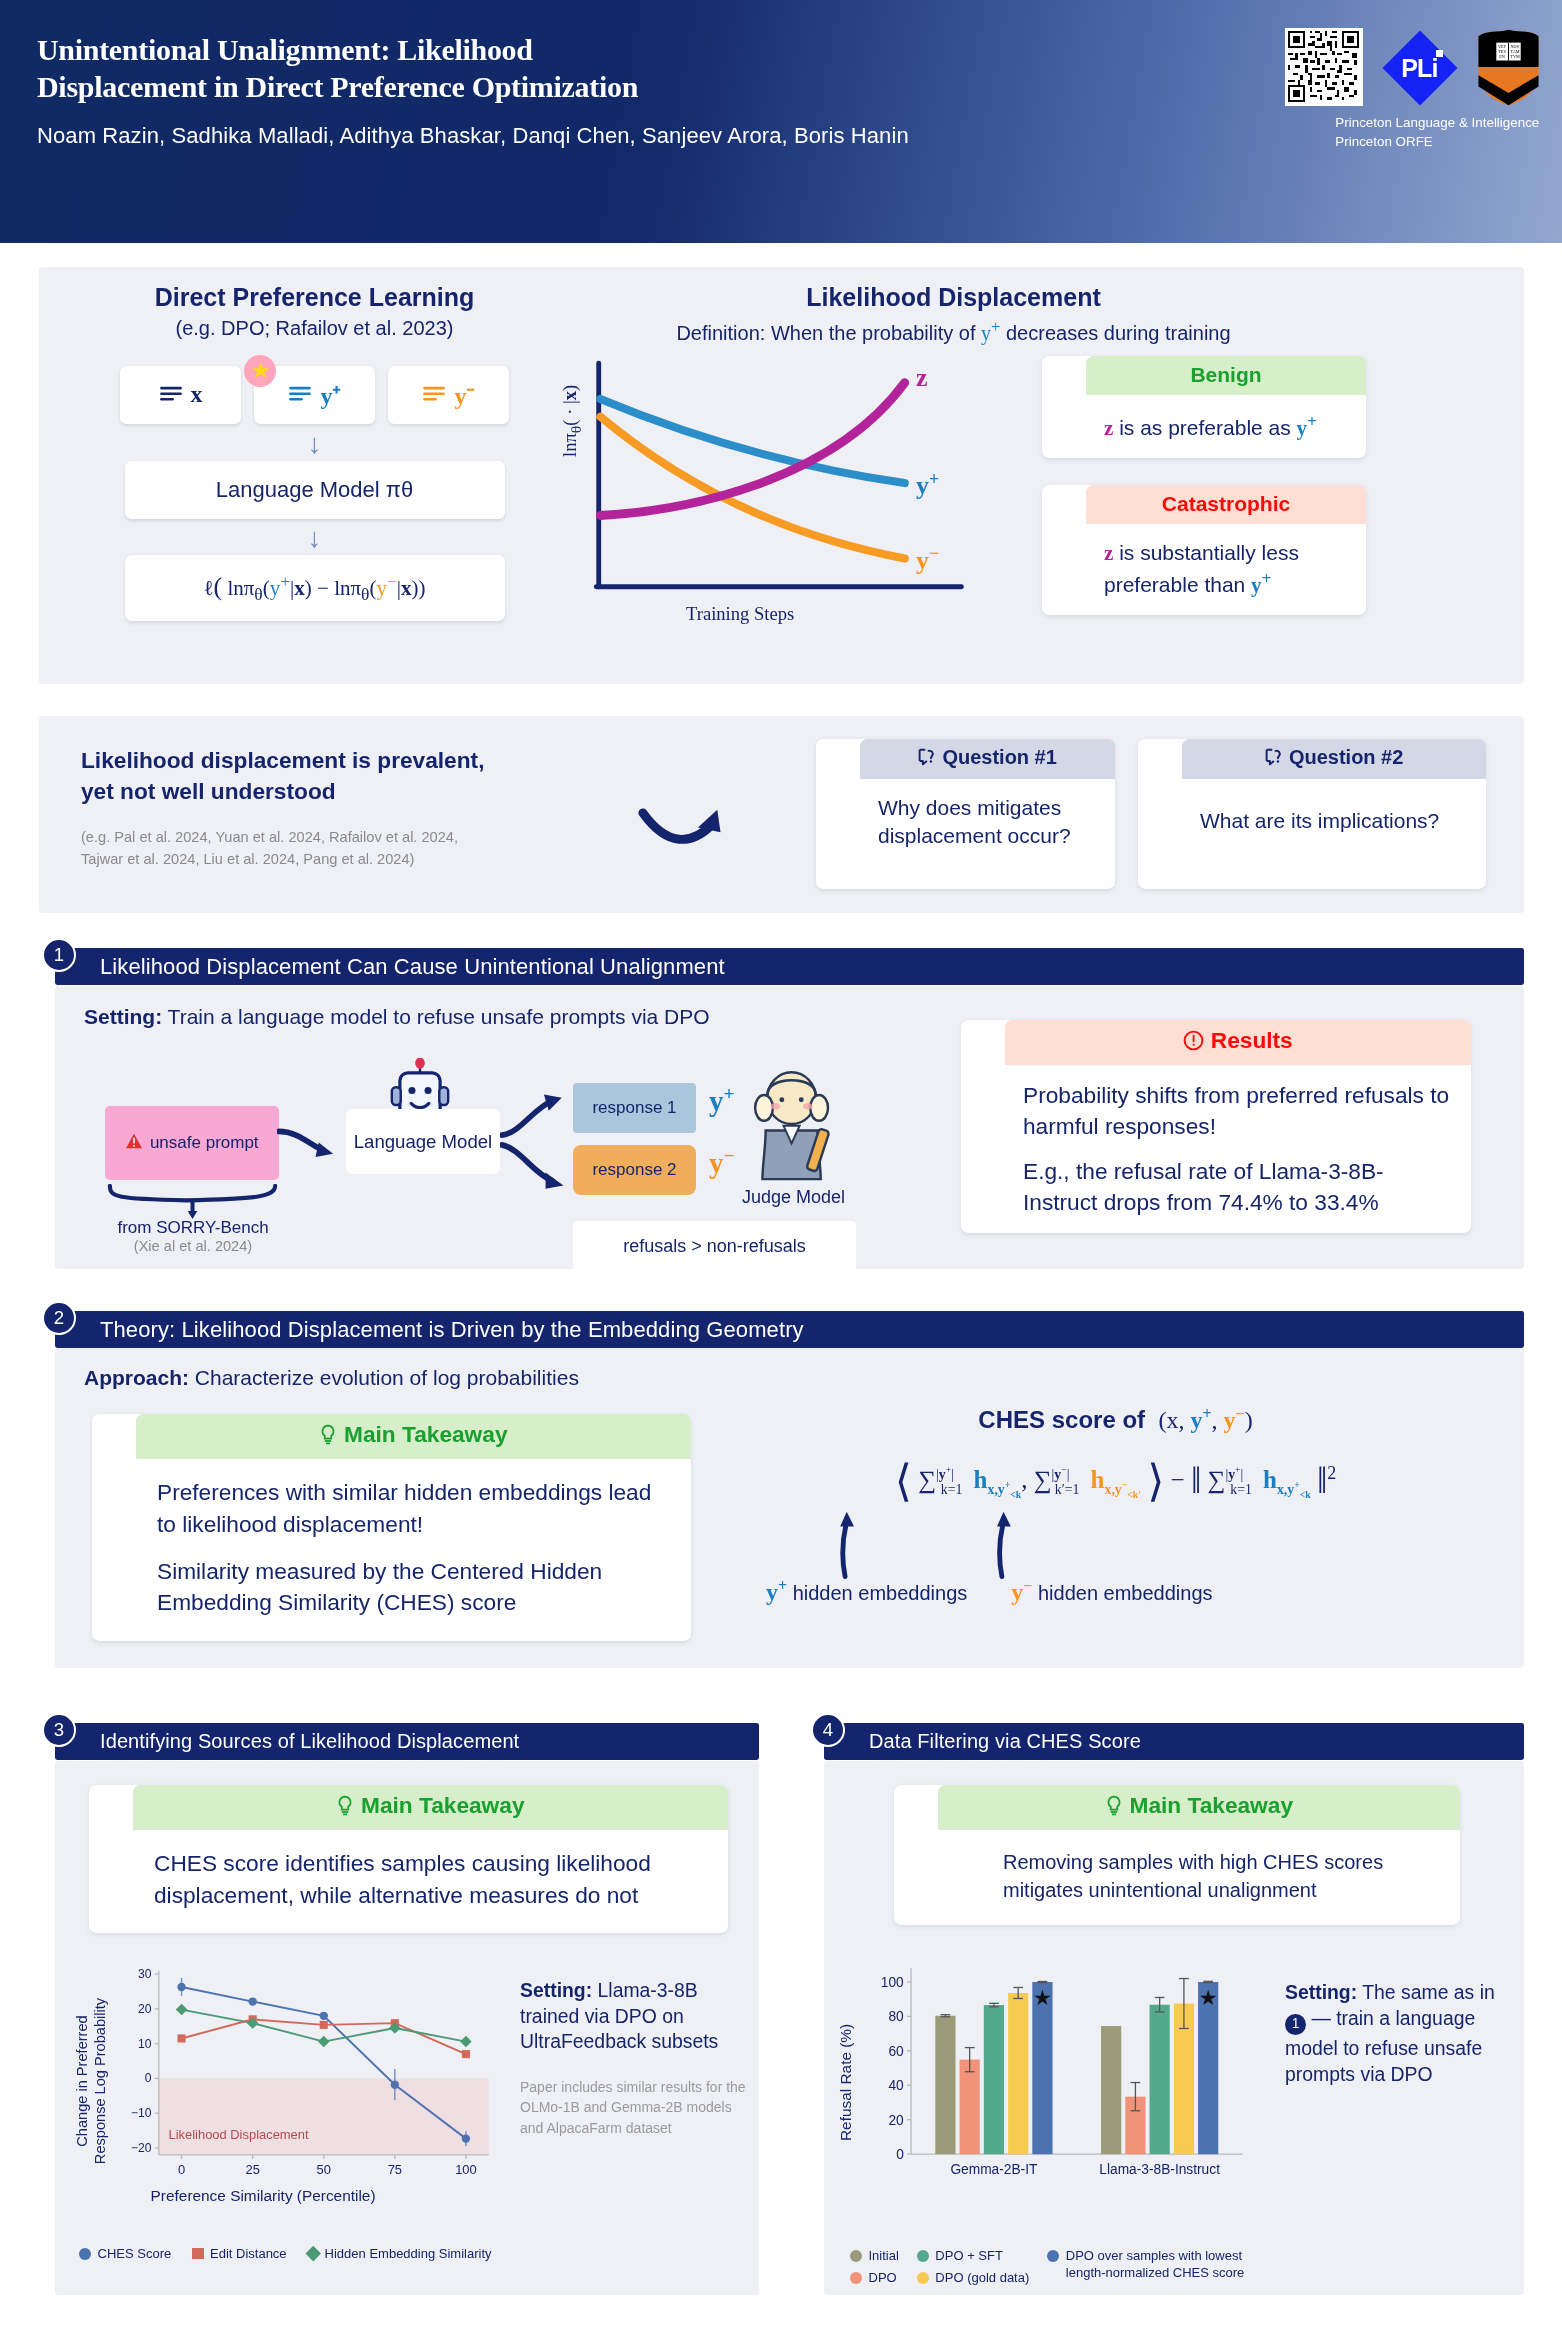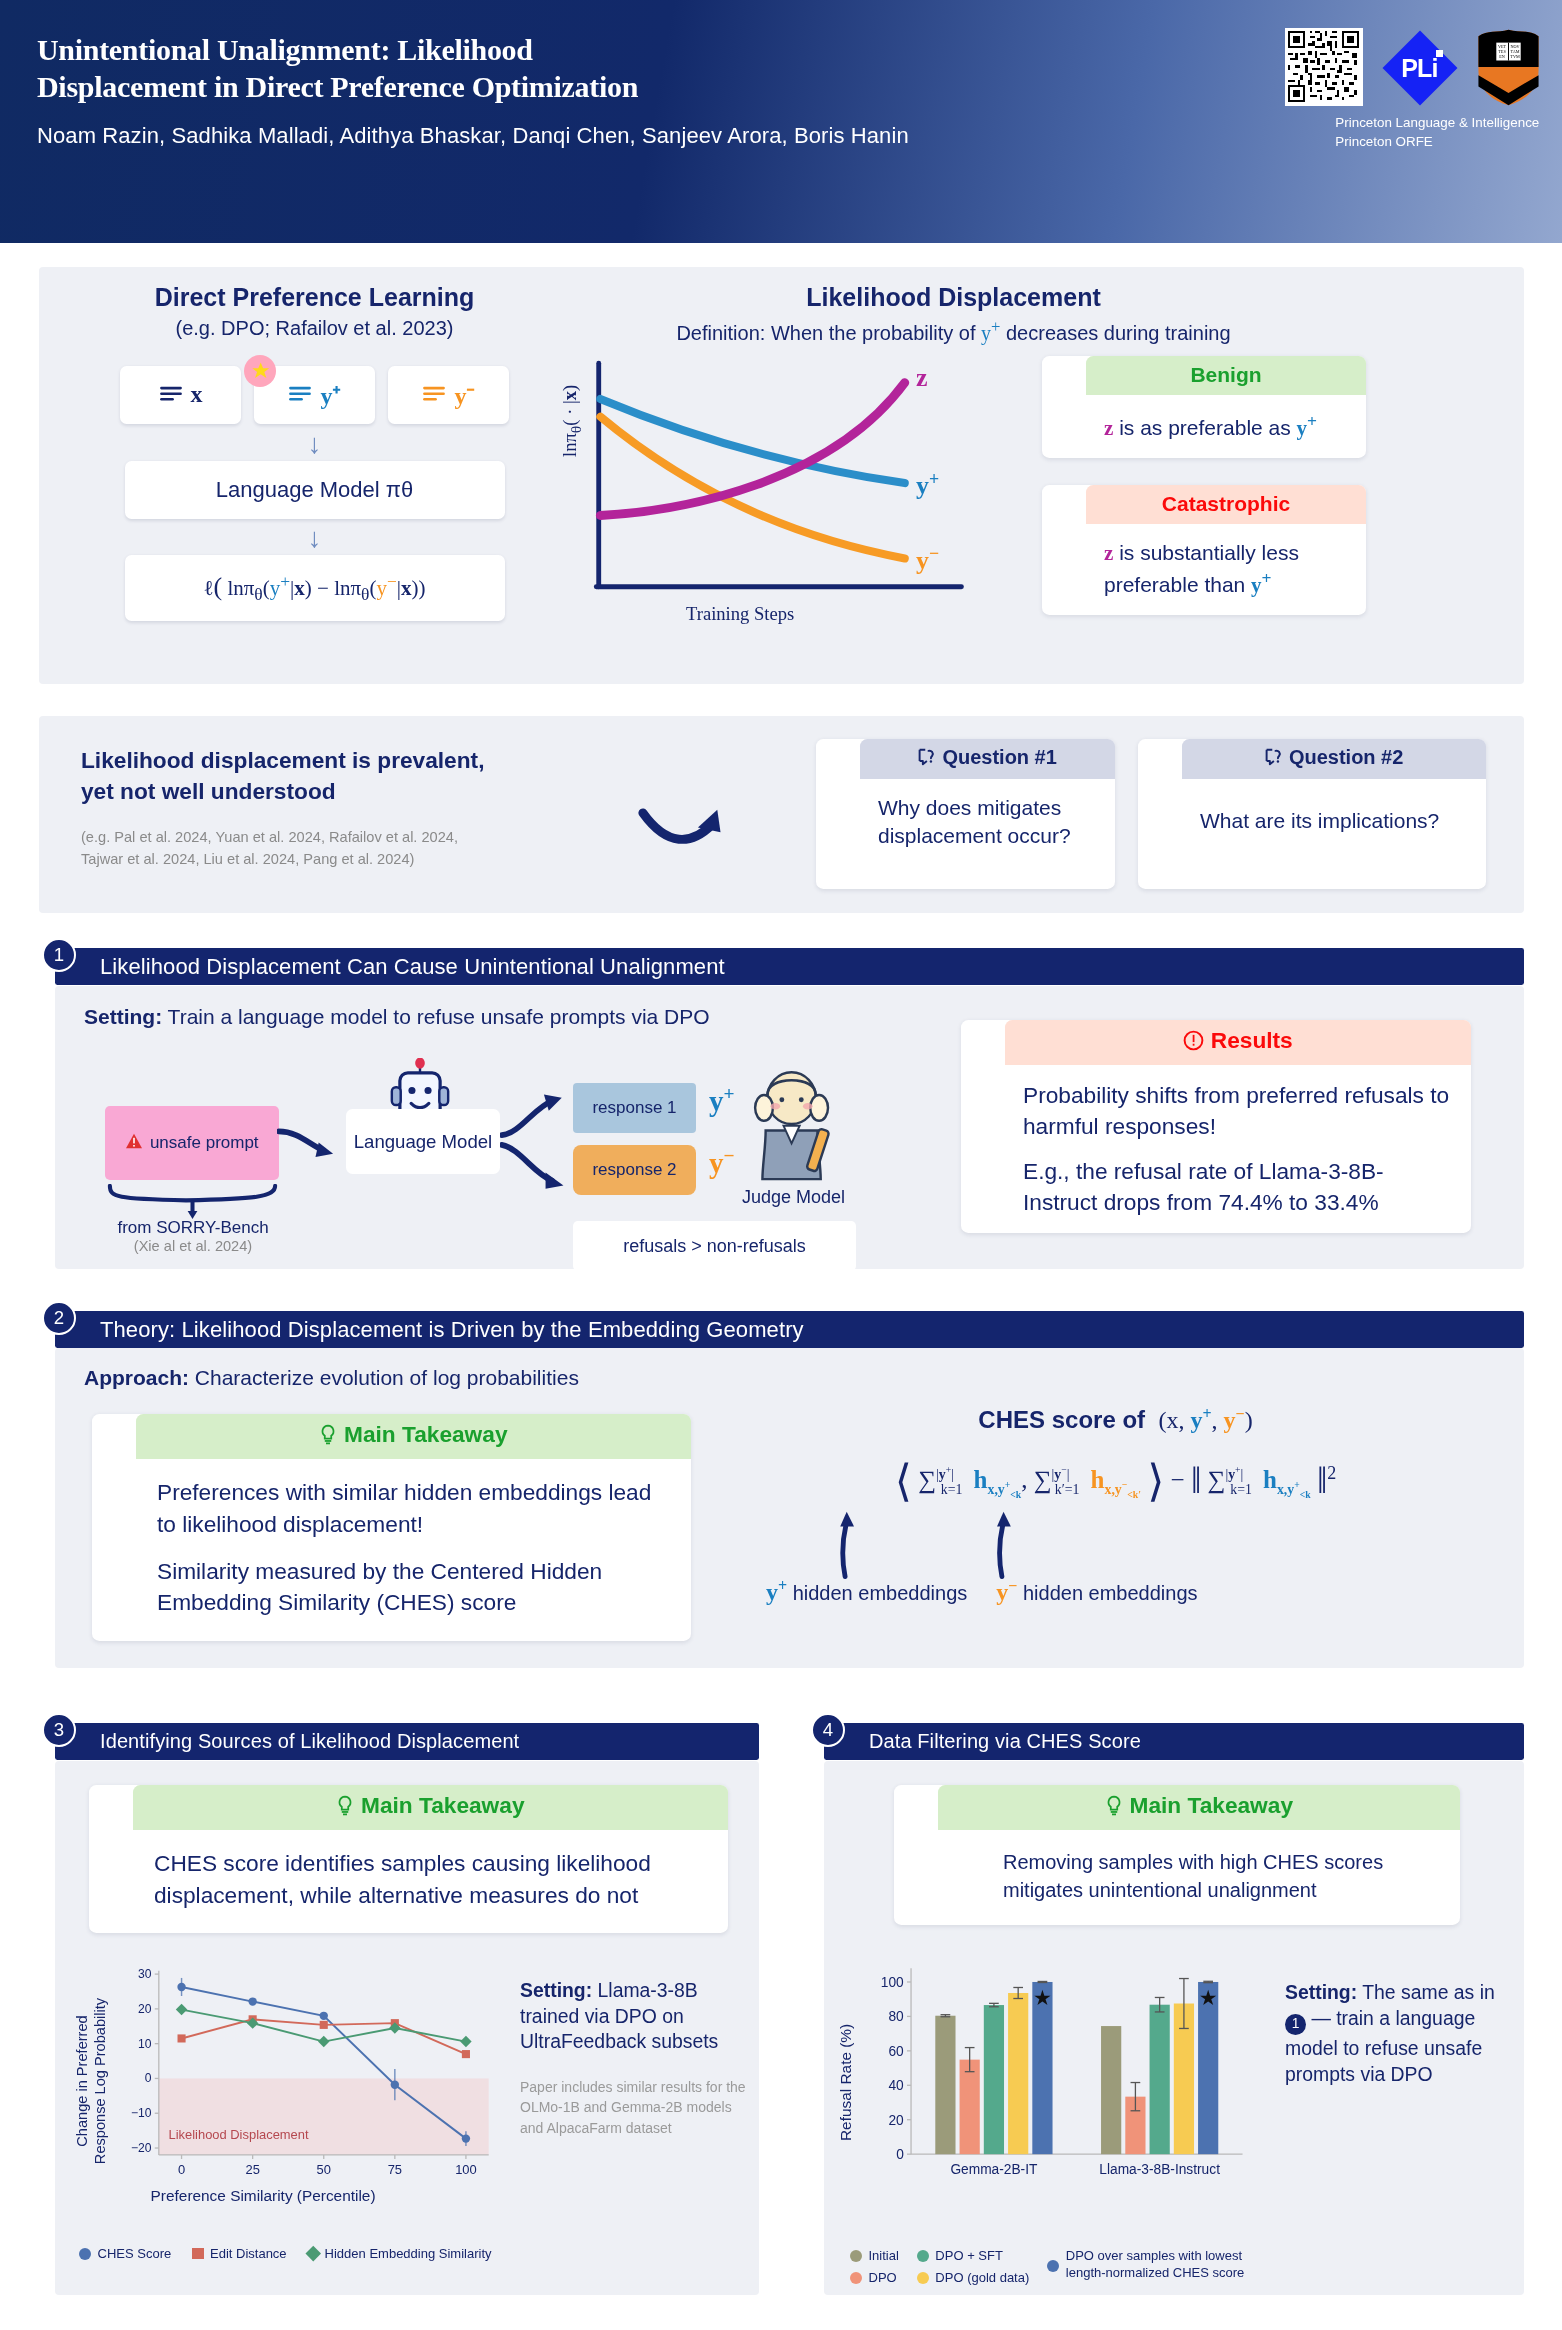--- a/index.html
+++ b/index.html
@@ -551,21 +551,21 @@
       <span style="font-size:37px;vertical-align:-4.9px;">‖</span><sup style="font-size:18px;">2</sup>
     </div>
     <div style="position:relative;height:70px;">
       <svg width="388" height="70" viewBox="0 0 480 86" style="position:absolute;left:89px;top:3.2px;">
         <path d="M36 82 C30 52, 34 30, 38 14" stroke="#14256e" stroke-width="6" fill="none" stroke-linecap="round"></path>
         <polygon points="30,20 38,2 47,20" fill="#14256e"></polygon>
         <path d="M230 82 C224 52, 228 30, 232 14" stroke="#14256e" stroke-width="6" fill="none" stroke-linecap="round"></path>
         <polygon points="224,20 232,2 241,20" fill="#14256e"></polygon>
       </svg>
     </div>
-    <div style="display:flex;gap:29px;margin-left:39px;font-size:20px;color:#16256b;">
+    <div style="display:flex;gap:44px;margin-left:39px;font-size:20px;color:#16256b;">
       <div>
         <span class="blue" style="font-family:'Liberation Serif',serif;font-weight:bold;font-size:24px;">y<sup style="font-size:16px;">+</sup></span> hidden embeddings
       </div>
       <div>
         <span class="orange" style="font-family:'Liberation Serif',serif;font-weight:bold;font-size:24px;">y<sup style="font-size:16px;">−</sup></span> hidden embeddings
       </div>
     </div>
   </div>
 </div>
 
@@ -771,21 +771,21 @@
     <div style="display:flex;flex-direction:column;gap:7.3px;">
       <div class="legend-row">
         <span class="lg-dot" style="background:#54a98c;"></span>
         <span>DPO + SFT</span>
       </div>
       <div class="legend-row">
         <span class="lg-dot" style="background:#f7cb52;"></span>
         <span>DPO (gold data)</span>
       </div>
     </div>
-    <div class="legend-row" style="align-items:center;">
+    <div class="legend-row" style="align-items:flex-start;">
       <span class="lg-dot" style="background:#4c72b0;margin-top:2.4px;"></span>
       <span style="line-height:1.3;width:198px;display:inline-block;">DPO over samples with lowest length-normalized CHES score</span>
     </div>
   </div>
 
   <div style="position:absolute;left:461px;top:218px;width:235px;font-size:19.4px;color:#16256b;line-height:1.34;">
     <span class="bold">Setting:</span><span> The same as in </span><span style="display:inline-flex;align-items:center;justify-content:center;width:21px;height:21px;border-radius:50%;
              background:#14256e;color:#fff;font-size:13.8px;vertical-align:-3.2px;">1</span><span> — train a language model to refuse unsafe prompts via DPO</span>
   </div>
 </div>

